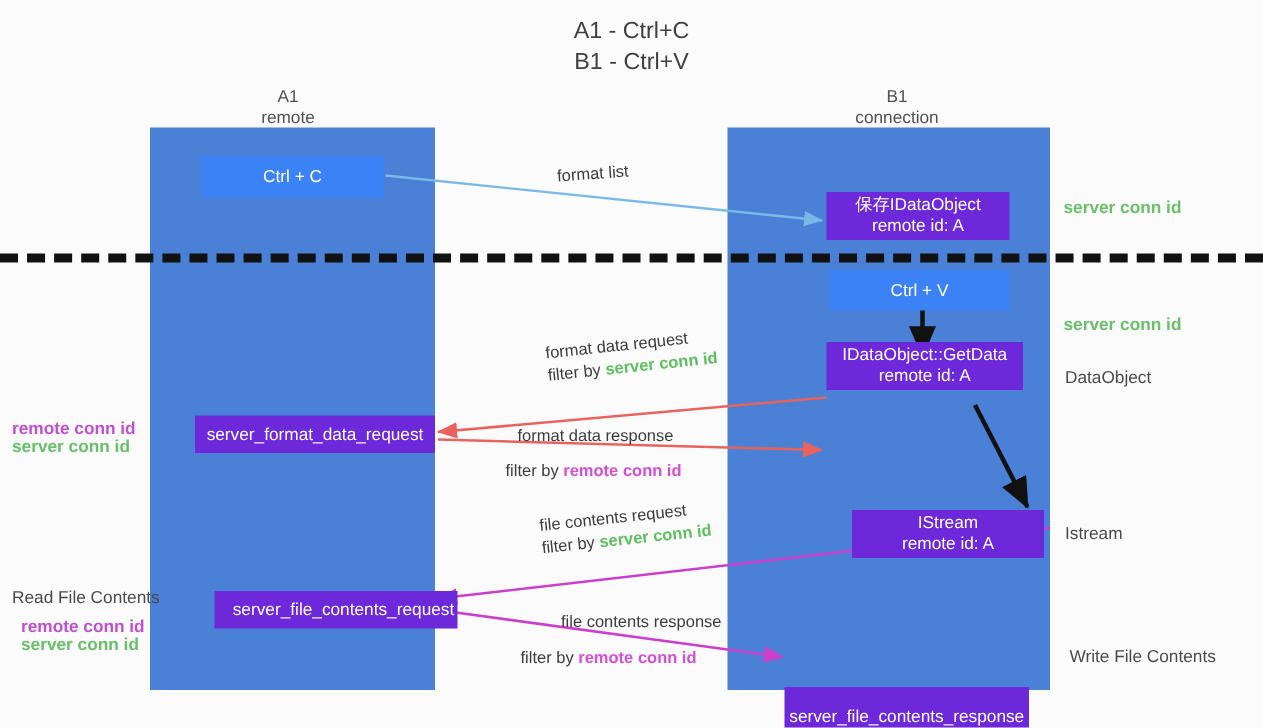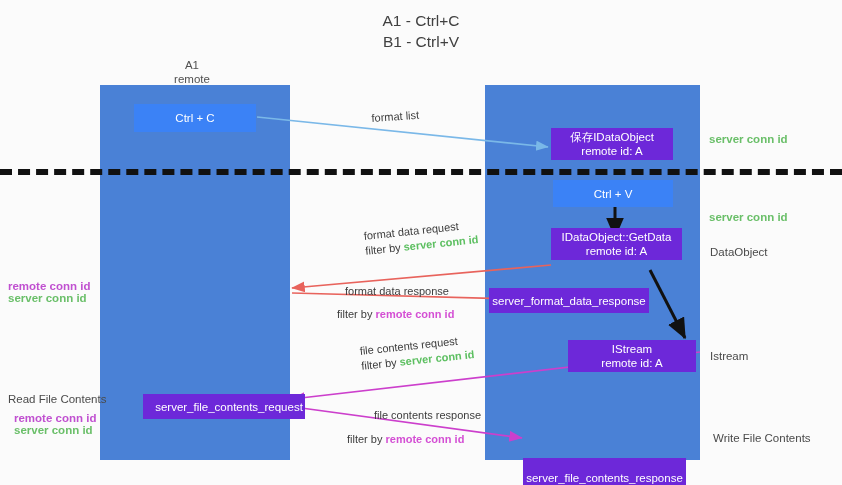--- a/index.html
+++ b/index.html
@@ -43,20 +43,22 @@
 </head>
 <body>
 
 <div id="canvas">
 
   <div class="title">A1 - Ctrl+C
 B1 - Ctrl+V</div>
 
   <div class="colhead" style="left:132px;top:58px;width:120px;">A1
 remote</div>
+  <div class="colhead" style="left:533px;top:58px;width:130px;">B1
+connection</div>
 
   <div class="col" style="left:100px;top:85px;width:190px;height:375px;"></div>
   <div class="col" style="left:485px;top:85px;width:215px;height:375px;"></div>
 
   <svg class="layer">
     <defs>
       <marker id="ah-blue" markerWidth="9" markerHeight="9" refX="7.5" refY="3.2" orient="auto" markerUnits="strokeWidth">
         <path d="M0,0 L8,3.2 L0,6.4 z" fill="#7ab8e8"></path>
       </marker>
       <marker id="ah-red" markerWidth="9" markerHeight="9" refX="7.5" refY="3.2" orient="auto" markerUnits="strokeWidth">
@@ -88,22 +90,22 @@
   <div class="box green" style="left:134px;top:104px;width:122px;height:28px;">Ctrl + C</div>
 
   <div class="box orange" style="left:551px;top:128px;width:122px;height:32px;">保存IDataObject
 remote id: A</div>
 
   <div class="box green" style="left:553px;top:180px;width:120px;height:27px;">Ctrl + V</div>
 
   <div class="box orange" style="left:551px;top:228px;width:131px;height:32px;">IDataObject::GetData
 remote id: A</div>
 
+  <div class="box orange" style="left:130px;top:277px;width:160px;height:25px;">server_format_data_request</div>
 
-  <div class="box orange" style="left:489px;top:288px;width:160px;height:25px;">server_format_data_response</div>
 
   <div class="box orange" style="left:568px;top:340px;width:128px;height:32px;">IStream
 remote id: A</div>
 
   <div class="box orange" style="left:143px;top:394px;width:162px;height:25px;padding-left:10px;">server_file_contents_request</div>
 
   <div class="box orange" style="left:523px;top:426px;width:163px;height:40px;margin-top:32px;">server_file_contents_response</div>
 
   <div class="dash" style="top:169px;"></div>
 

